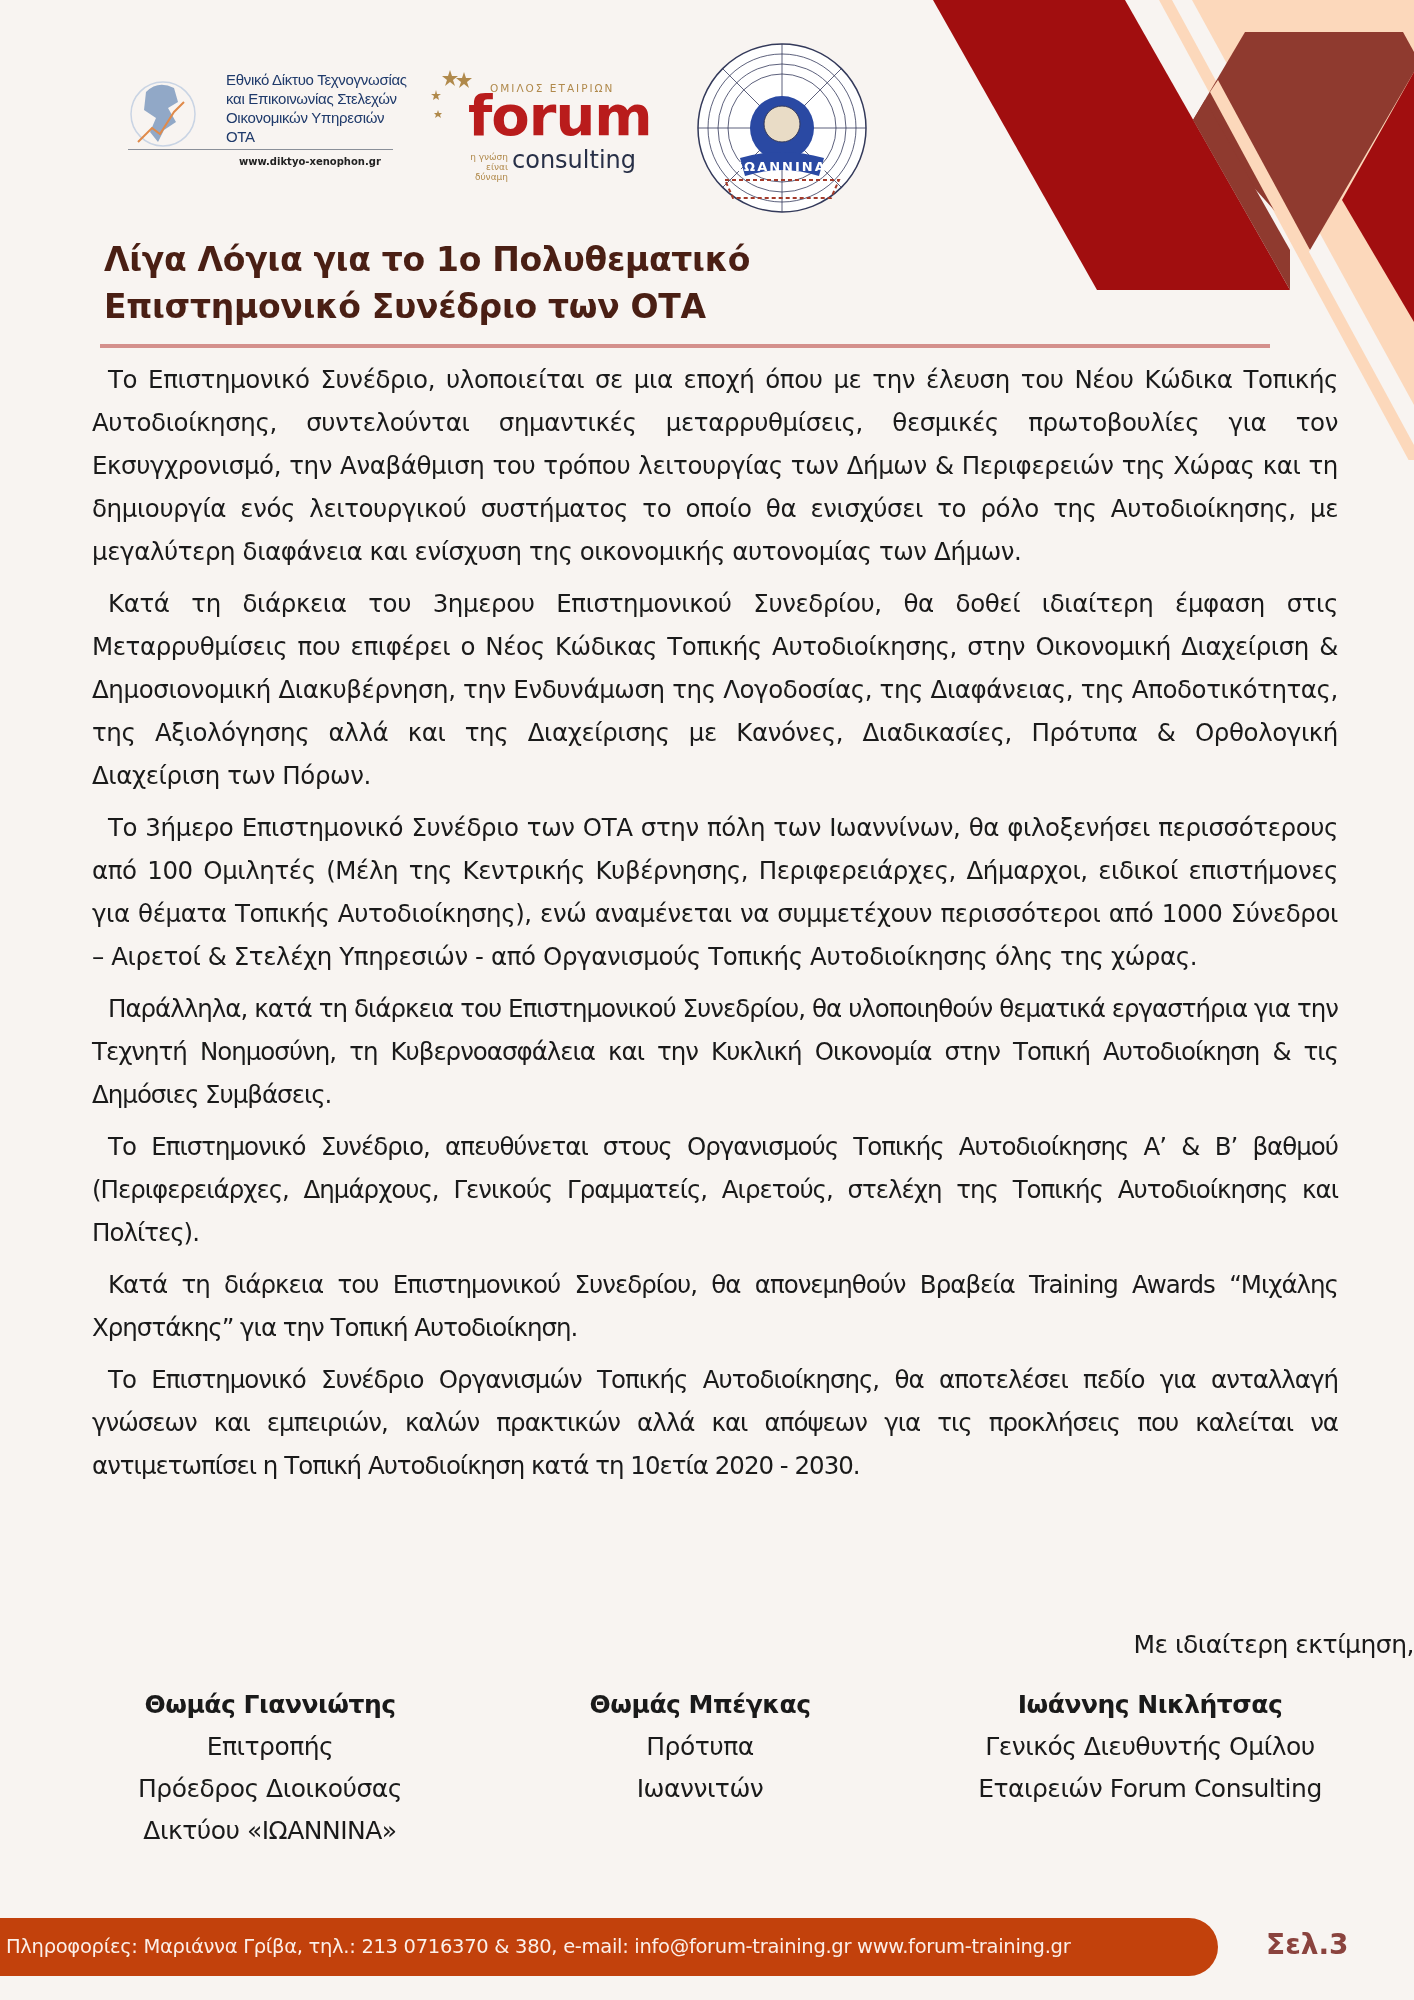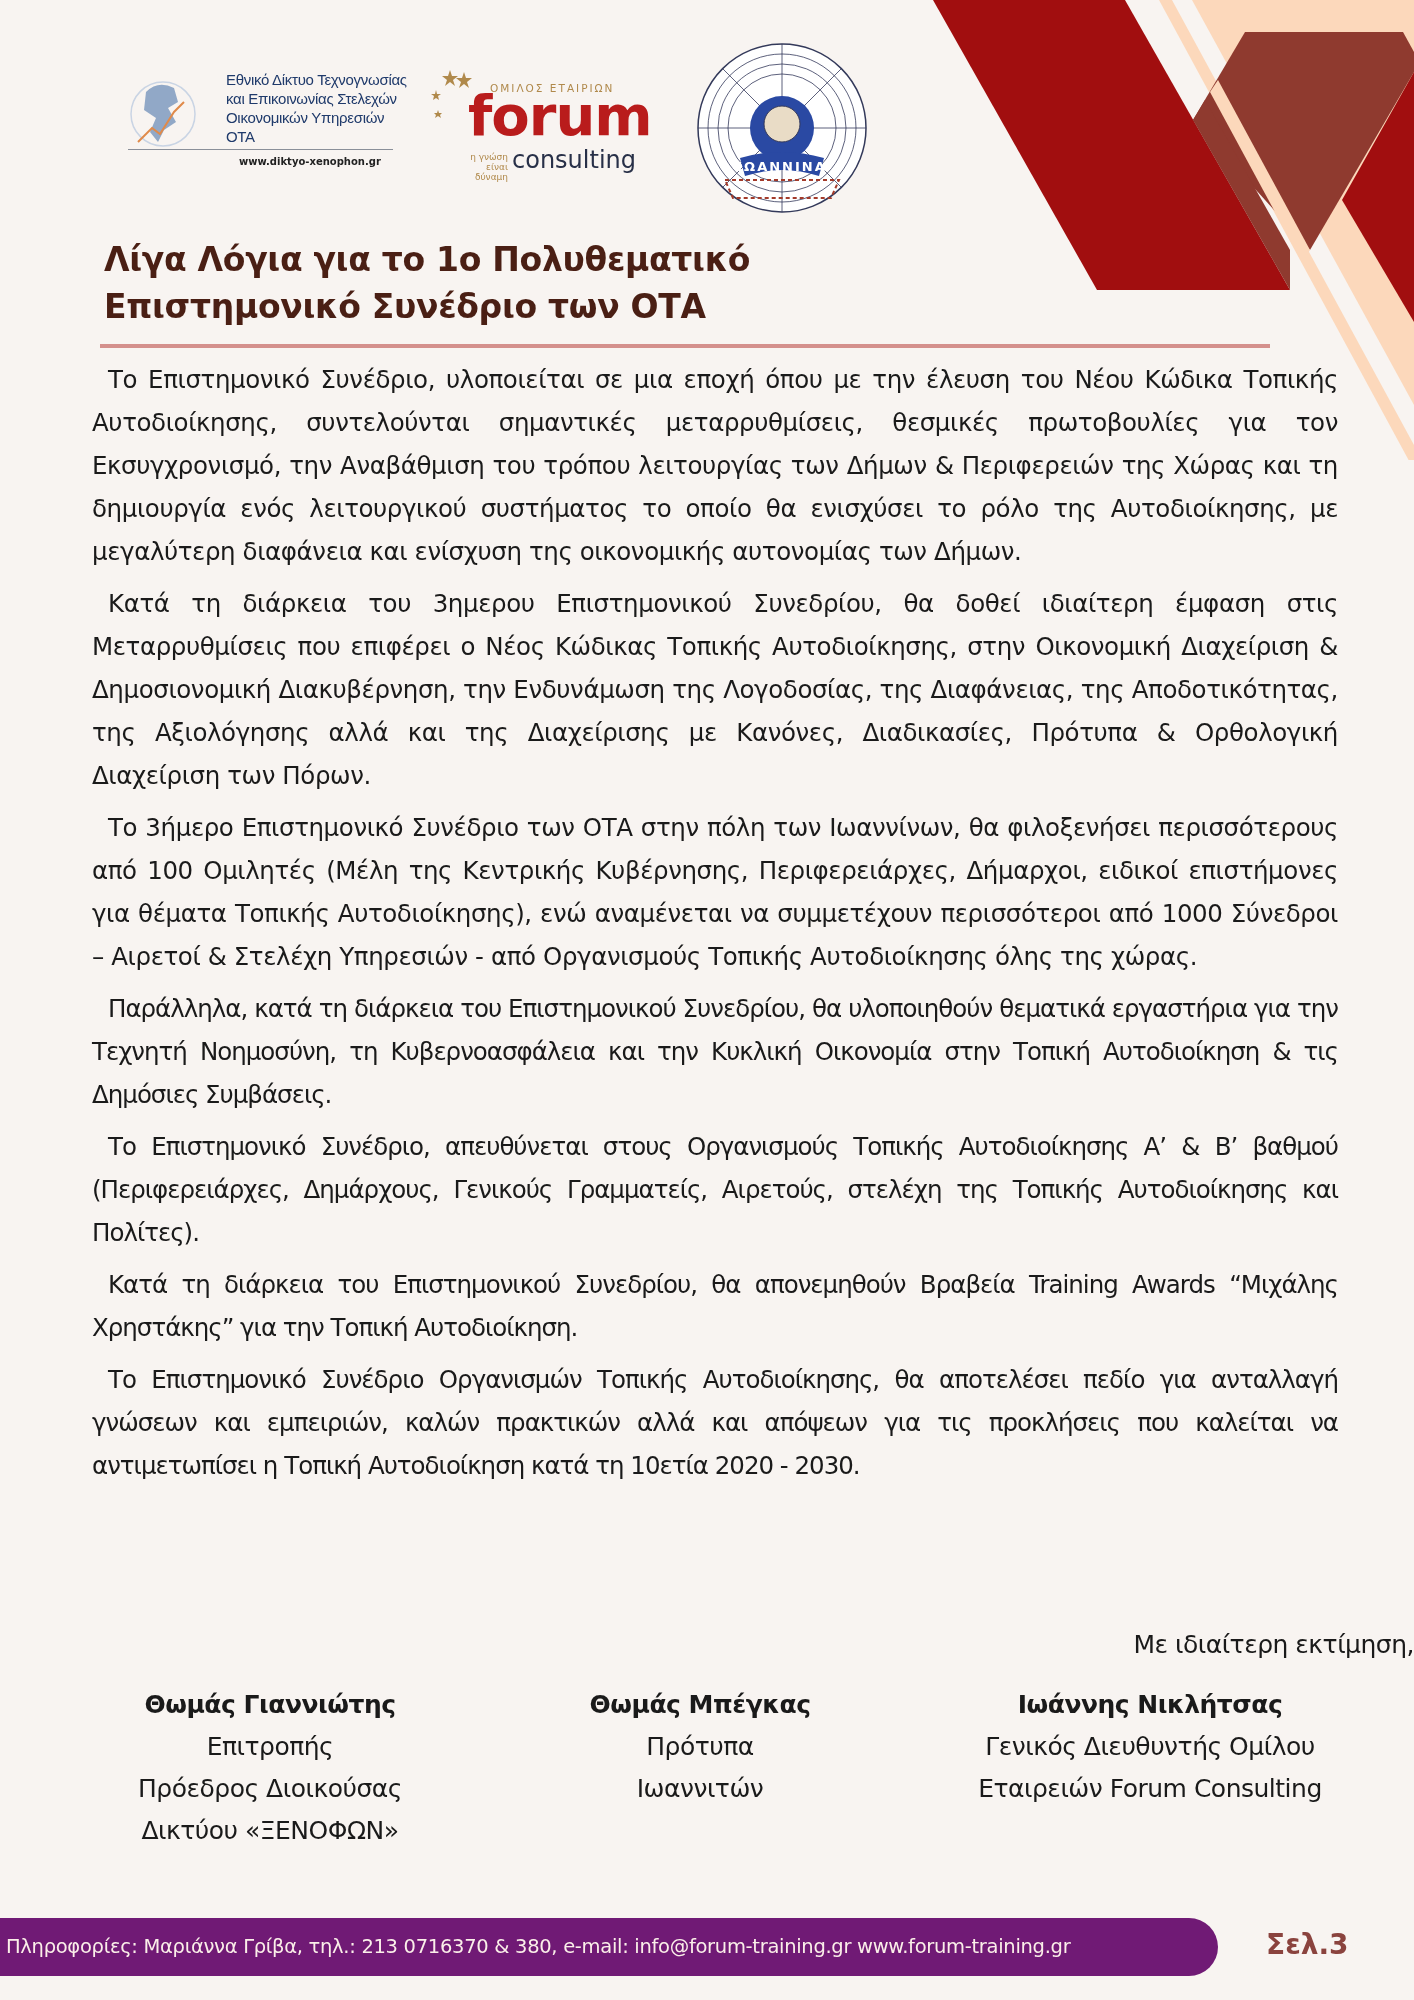--- a/index.html
+++ b/index.html
@@ -32,21 +32,21 @@
   .body-text p { margin:0 0 9px 0; text-align:justify; text-indent:16px; }
   .body-text p.tight { letter-spacing:-1px; }
 
   .closing { position:absolute; left:0; width:1414px; top:1630px; text-align:right; font-size:25px; letter-spacing:-0.5px; }
   .sig { position:absolute; top:1684px; text-align:center; font-size:25px; line-height:42px; letter-spacing:-0.5px; }
   .sig .name { font-weight:bold; }
   .sig1 { left:80px; width:380px; }
   .sig2 { left:520px; width:360px; }
   .sig3 { left:930px; width:440px; }
 
-  .footer-bar { position:absolute; left:0; top:1918px; width:1218px; height:58px; background:#701a75; border-radius:0 29px 29px 0; color:#fbefe9; font-size:19.5px; line-height:58px; white-space:nowrap; padding-left:6px; box-sizing:border-box; letter-spacing:-0.3px; }
+  .footer-bar { position:absolute; left:0; top:1918px; width:1218px; height:58px; background:#c2410c; border-radius:0 29px 29px 0; color:#fbefe9; font-size:19.5px; line-height:58px; white-space:nowrap; padding-left:6px; box-sizing:border-box; letter-spacing:-0.3px; }
   .page-num { position:absolute; left:1266px; top:1928px; font-size:28px; font-weight:bold; color:#8a433e; font-family:"DejaVu Sans", sans-serif; }
 </style>
 </head>
 <body>
 
 <svg class="deco" viewBox="0 0 1414 460" width="1414" height="460">
   <polygon points="1185,0 1414,0 1414,420" fill="#fcd8bb"></polygon>
   <polygon points="1180,0 1192,0 1414,405 1414,440" fill="#f8f4f1"></polygon>
   <polygon points="1159,0 1172,0 1414,445 1414,470" fill="#fcd8bb"></polygon>
   <polygon points="933,0 1125,0 1290,290 1097,290" fill="#a10e0f"></polygon>
@@ -125,21 +125,21 @@
   <p class="tight">Κατά τη διάρκεια του Επιστημονικού Συνεδρίου, θα απονεμηθούν Βραβεία Training Awards “Μιχάλης Χρηστάκης” για την Τοπική Αυτοδιοίκηση.</p>
   <p class="tight">Το Επιστημονικό Συνέδριο Οργανισμών Τοπικής Αυτοδιοίκησης, θα αποτελέσει πεδίο για ανταλλαγή γνώσεων και εμπειριών, καλών πρακτικών αλλά και απόψεων για τις προκλήσεις που καλείται να αντιμετωπίσει η Τοπική Αυτοδιοίκηση κατά τη 10ετία 2020 - 2030.</p>
 </div>
 
 <div class="closing">Με ιδιαίτερη εκτίμηση,</div>
 
 <div class="sig sig1">
   <div class="name">Θωμάς Γιαννιώτης</div>
   <div>Επιτροπής</div>
   <div>Πρόεδρος Διοικούσας</div>
-  <div>Δικτύου «ΞΕΝΟΦΩΝ»</div>
+  <div>Δικτύου «ΙΩΑΝΝΙΝΑ»</div>
 </div>
 <div class="sig sig2">
   <div class="name">Θωμάς Μπέγκας</div>
   <div>Πρότυπα</div>
   <div>Ιωαννιτών</div>
 </div>
 <div class="sig sig3">
   <div class="name">Ιωάννης Νικλήτσας</div>
   <div>Γενικός Διευθυντής Ομίλου</div>
   <div>Εταιρειών Forum Consulting</div>

